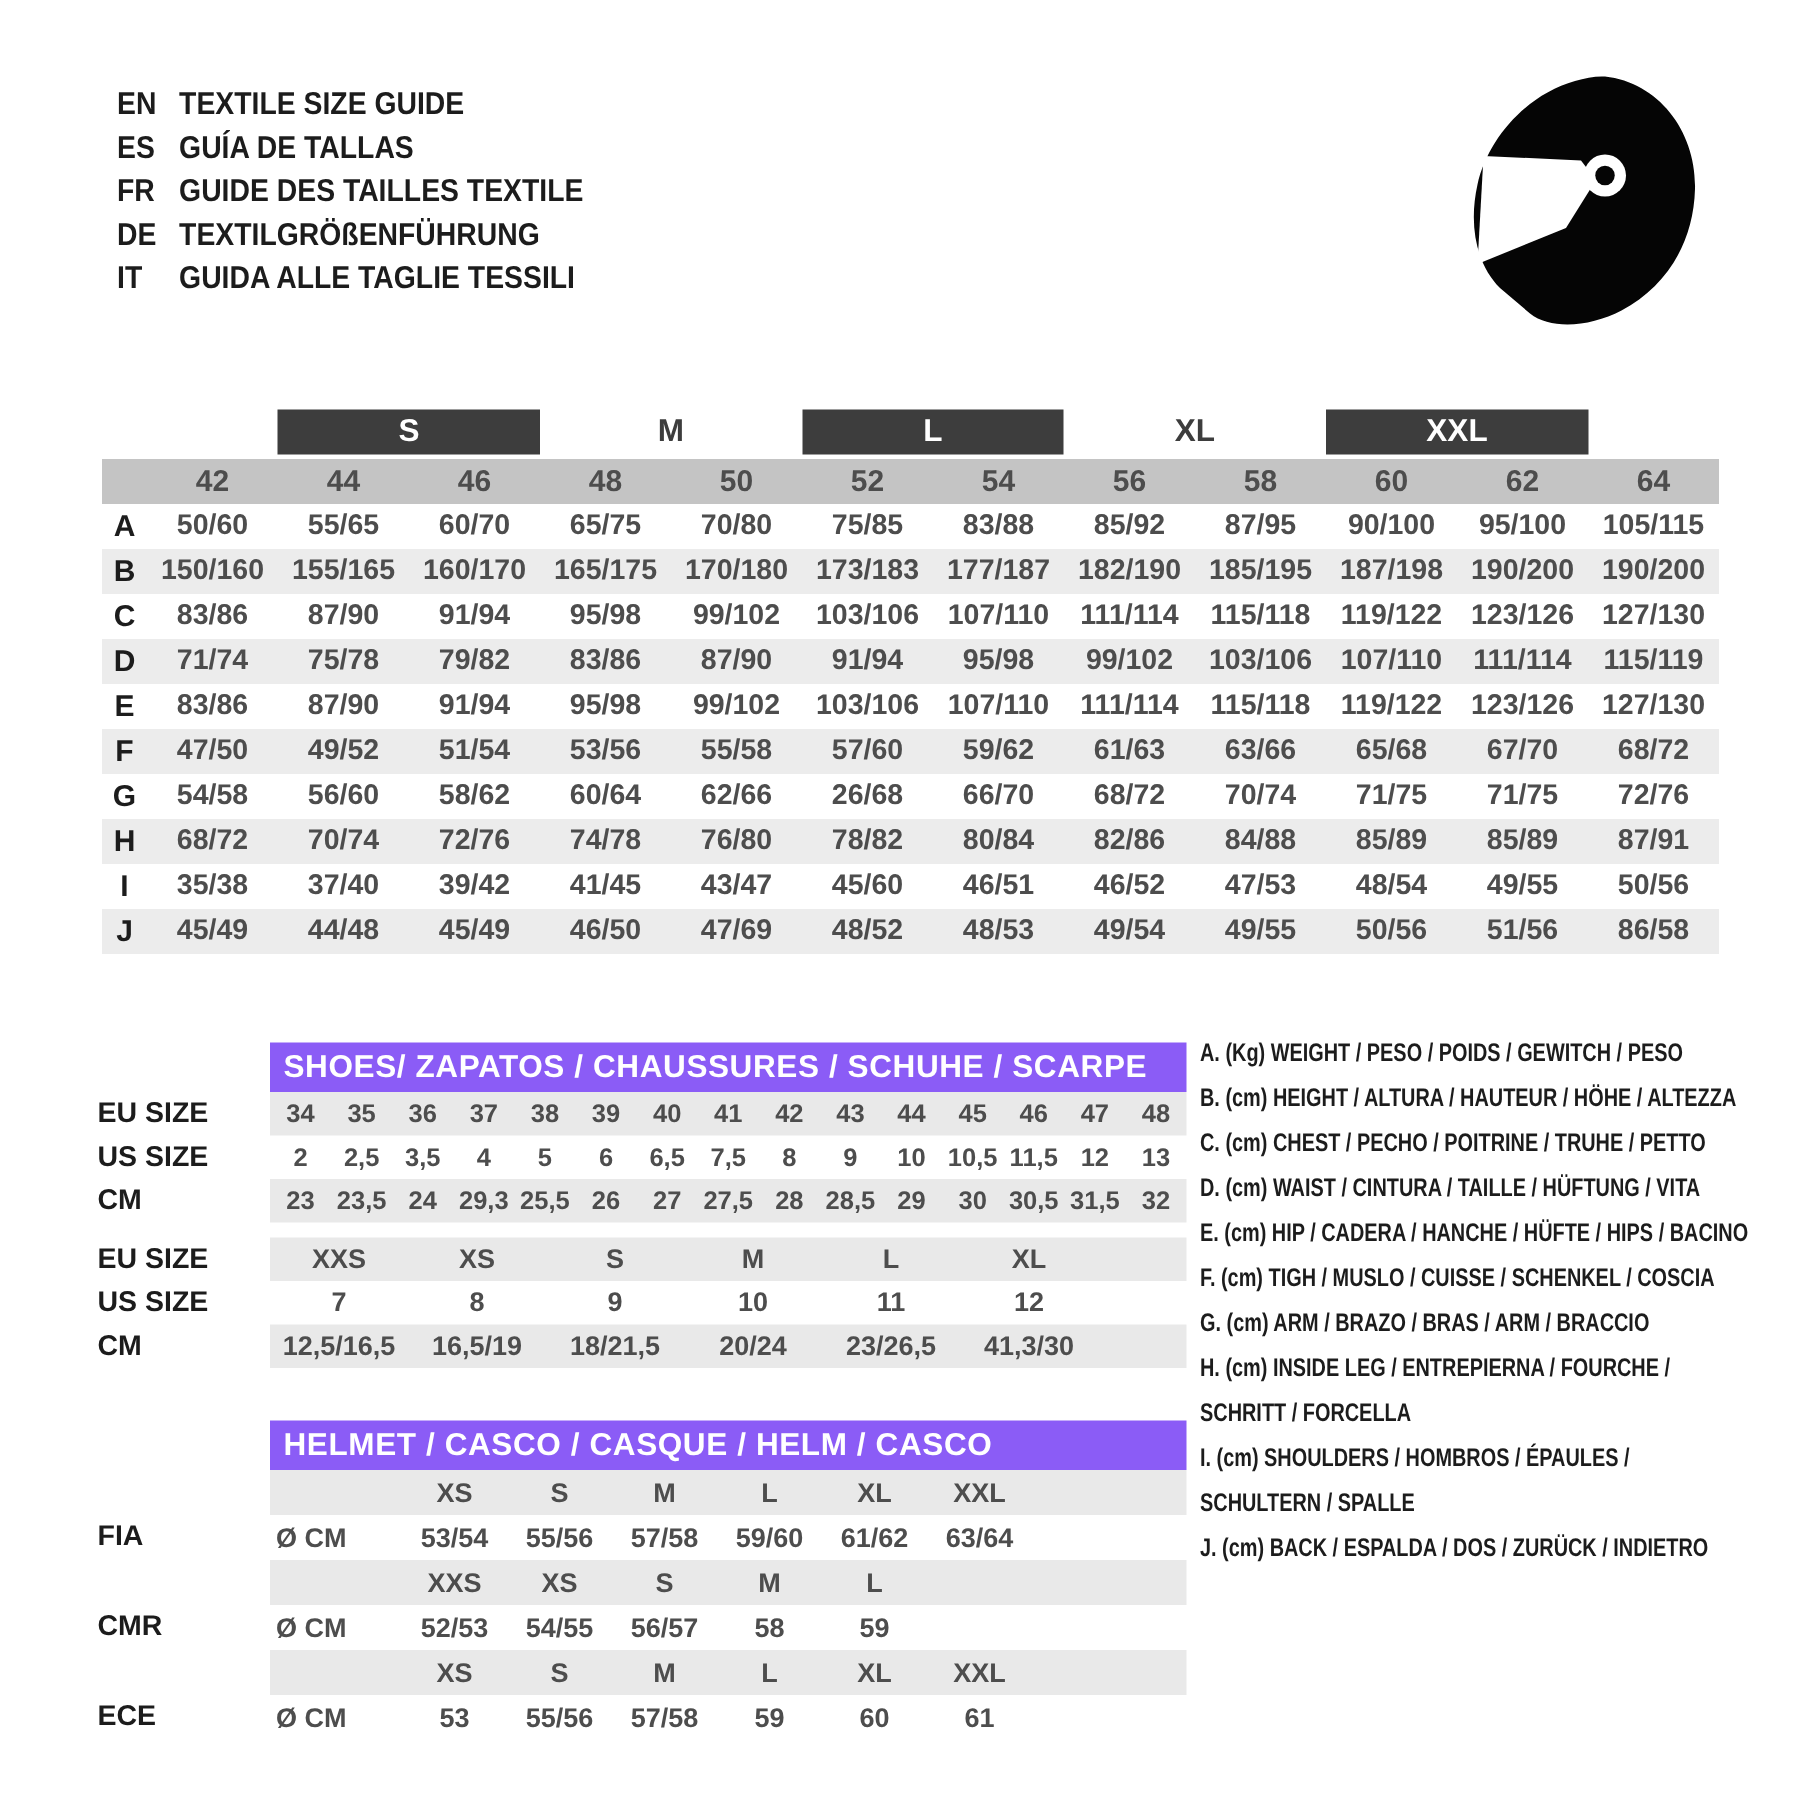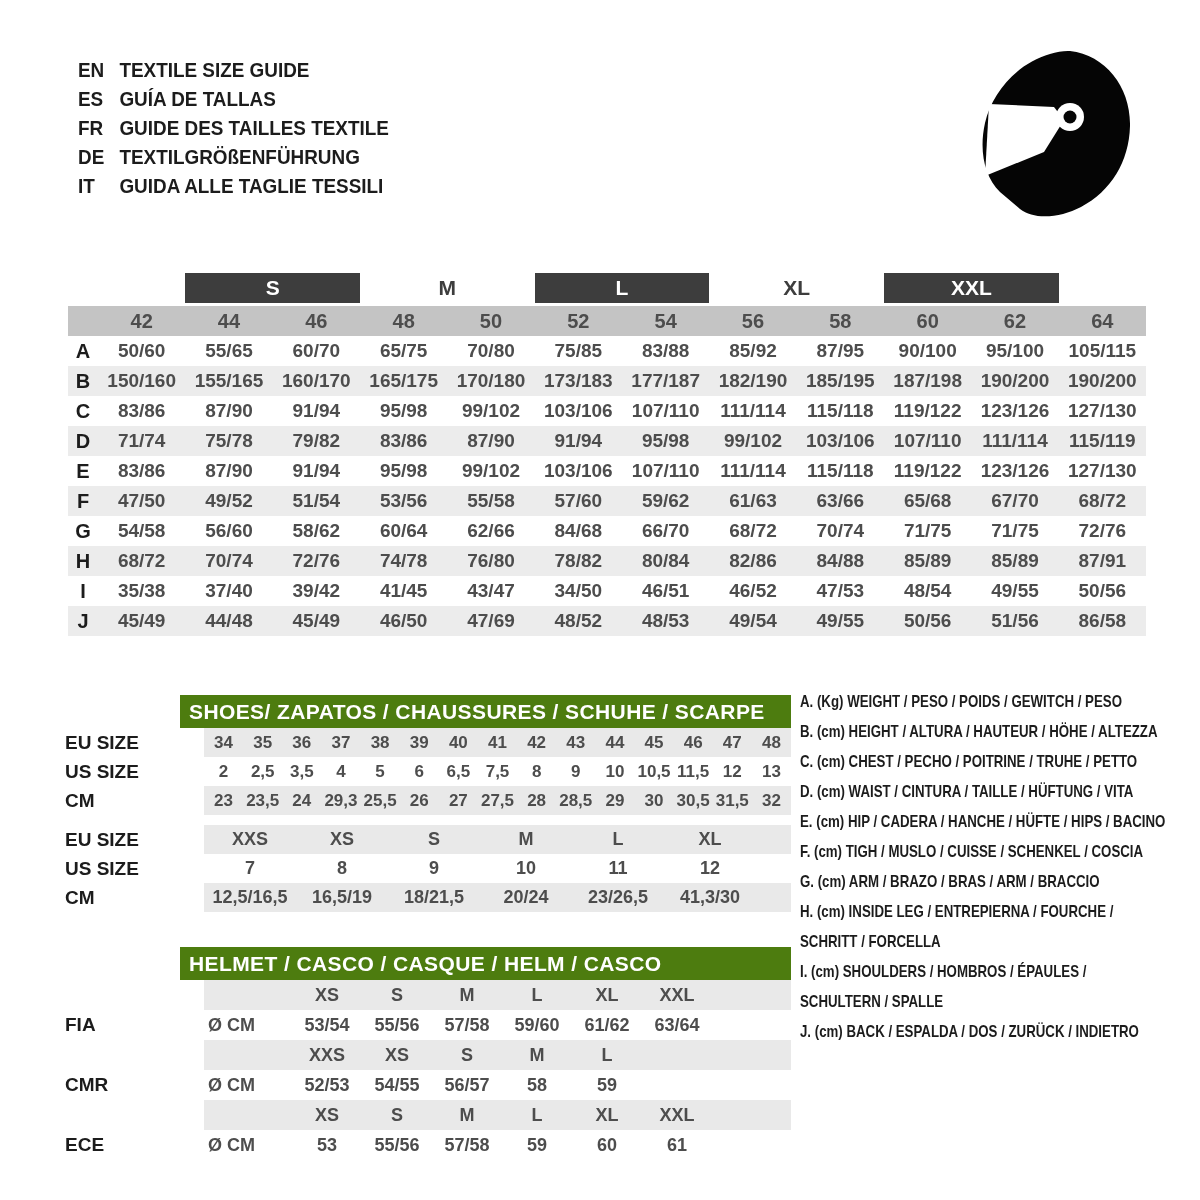--- a/index.html
+++ b/index.html
@@ -23,22 +23,22 @@
   .numrow{height:30px;background:#c4c4c4;}
   .num{display:flex;align-items:center;justify-content:center;font-size:20px;color:#4d4d4d;}
   .trow{height:30px;}
   .trow.stripe{background:#ececec;}
   .letter{display:flex;align-items:center;justify-content:center;font-size:20px;color:#1c1c1c;}
   .val{display:flex;align-items:center;justify-content:center;font-size:19px;color:#4d4d4d;}
 
   
   .sub{position:absolute;left:65px;width:726px;}
   #shoes{top:674px;} #gloves{top:804px;} #helmtbl{top:926px;}
-  .subtitle{margin-left:115px;height:33px;background:#4d7c0f;color:#fff;display:flex;align-items:center;font-size:21px;padding-left:9px;white-space:nowrap;letter-spacing:.4px;}
-  .srow{display:flex;height:29px;gap:24px;}
+  .subtitle{margin-left:115px;height:33px;background:#8b5cf6;color:#fff;display:flex;align-items:center;font-size:21px;padding-left:9px;white-space:nowrap;letter-spacing:.4px;}
+  .srow{display:flex;height:29px;}
   #helmtbl .srow{height:30px;}
   .slabel{width:115px;display:flex;align-items:center;font-size:19px;color:#1c1c1c;}
   .band{flex:1;display:grid;}
   .band.gray{background:#e9e9e9;}
   #shoes .band{grid-template-columns:repeat(15,1fr);}
   #gloves .band{grid-template-columns:repeat(6,92px) 1fr;}
   #helmtbl .band{grid-template-columns:88px repeat(6,70px) 1fr;}
   .scell{display:flex;align-items:center;justify-content:center;color:#4d4d4d;}
   #shoes .scell{font-size:17px;}
   #gloves .scell,#helmtbl .scell{font-size:18px;}
@@ -199,21 +199,21 @@
           <div class="val">67/70</div>
           <div class="val">68/72</div>
         </div>
         <div class="trow">
           <div class="letter">G</div>
           <div class="val">54/58</div>
           <div class="val">56/60</div>
           <div class="val">58/62</div>
           <div class="val">60/64</div>
           <div class="val">62/66</div>
-          <div class="val">84/68</div>
+          <div class="val">26/68</div>
           <div class="val">66/70</div>
           <div class="val">68/72</div>
           <div class="val">70/74</div>
           <div class="val">71/75</div>
           <div class="val">71/75</div>
           <div class="val">72/76</div>
         </div>
         <div class="trow stripe">
           <div class="letter">H</div>
           <div class="val">68/72</div>
@@ -229,21 +229,21 @@
           <div class="val">85/89</div>
           <div class="val">87/91</div>
         </div>
         <div class="trow">
           <div class="letter">I</div>
           <div class="val">35/38</div>
           <div class="val">37/40</div>
           <div class="val">39/42</div>
           <div class="val">41/45</div>
           <div class="val">43/47</div>
-          <div class="val">34/50</div>
+          <div class="val">45/60</div>
           <div class="val">46/51</div>
           <div class="val">46/52</div>
           <div class="val">47/53</div>
           <div class="val">48/54</div>
           <div class="val">49/55</div>
           <div class="val">50/56</div>
         </div>
         <div class="trow stripe">
           <div class="letter">J</div>
           <div class="val">45/49</div>

